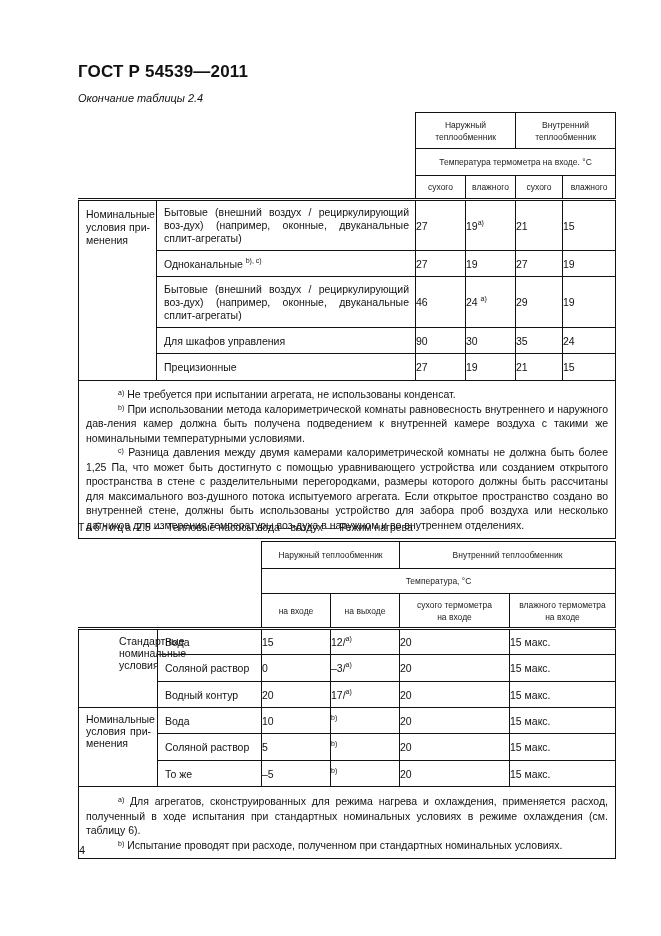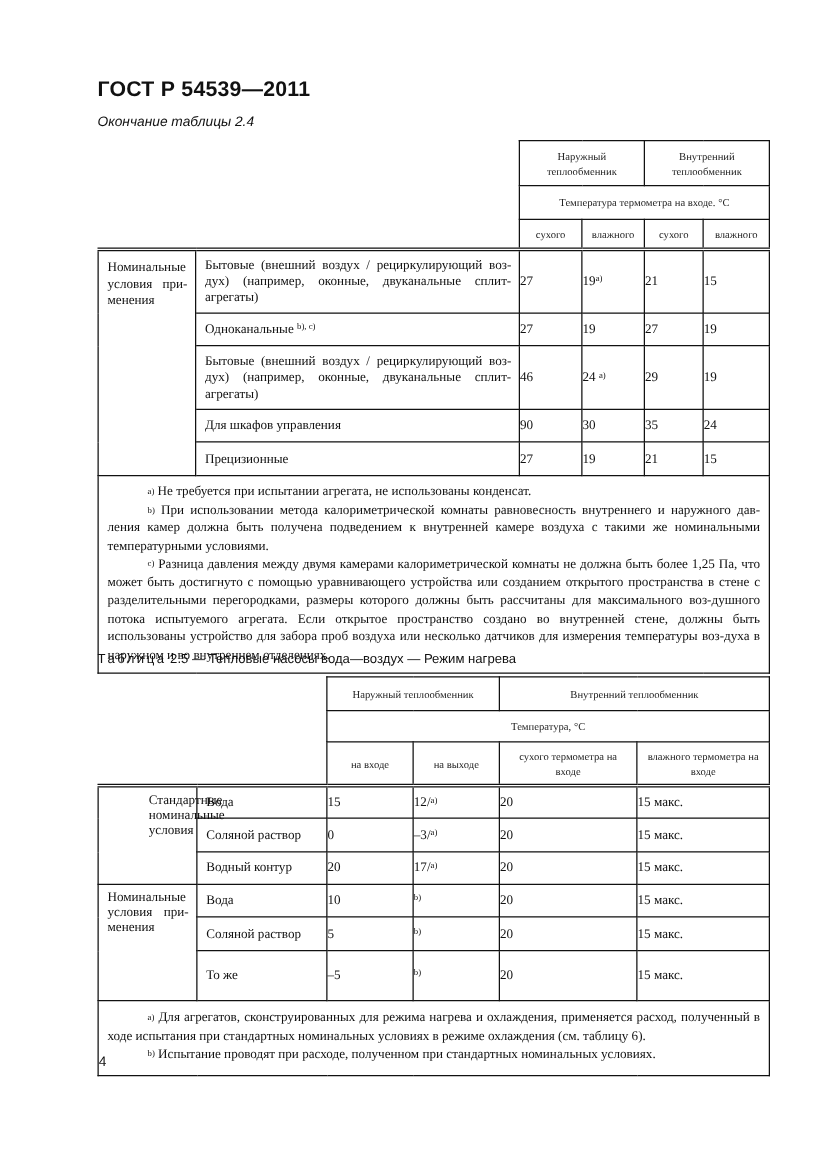--- a/index.html
+++ b/index.html
@@ -1,21 +1,21 @@
 <!DOCTYPE html>
 <html><head>
 <meta charset="utf-8">
 <style>
   html, body { margin:0; padding:0; background:#fff; }
   body { width:661px; height:936px; position:relative; overflow:hidden;
          font-family:"Liberation Sans", sans-serif; color:#111; }
   .abs { position:absolute; }
   .doc-code { left:78px; top:62px; font-size:17px; font-weight:bold; letter-spacing:0.2px; }
   .cont-caption { left:78px; top:92px; font-size:11px; font-style:italic; }
-  table { border-collapse:collapse; position:absolute; table-layout:fixed;font-family:Liberation Serif, serif; }
+  table { border-collapse:collapse; position:absolute; table-layout:fixed; }
   td { border:1px solid #111; font-size:10.5px; padding:0; vertical-align:middle; }
   td.c { text-align:left; }
   td.l { text-align:left; padding-left:7px; padding-right:6px; }
   td.hdr { font-size:8.5px; color:#222; text-align:center; }
   td.none { border:none; }
   sup { font-size:7px; vertical-align:top; position:relative; top:-1px; }
   .just { text-align:justify; line-height:13px; }
   .notes { font-size:10.5px; line-height:14.5px; text-align:justify; padding:6px 7px 6px 7px; }
   .note-ind { text-indent:32px; }
   tr.dbl td { border-top:3px double #111; }
@@ -169,21 +169,21 @@
     <td class="c">20</td>
     <td class="c">15 макс.</td>
   </tr>
   <tr style="height:27px">
     <td class="l">Соляной раствор</td>
     <td class="c">5</td>
     <td class="c"><span></span><sup>b)</sup></td>
     <td class="c">20</td>
     <td class="c">15 макс.</td>
   </tr>
-  <tr style="height:40px">
+  <tr style="height:26px">
     <td class="l">То же</td>
     <td class="c">–5</td>
     <td class="c"><span></span><sup>b)</sup></td>
     <td class="c">20</td>
     <td class="c">15 макс.</td>
   </tr>
   <tr>
     <td colspan="6" class="notes" style="height:46px;vertical-align:top;padding-top:7px;">
       <div class="note-ind"><sup>а)</sup><span> Для агрегатов, сконструированных для режима нагрева и охлаждения, применяется расход, полученный в ходе испытания при стандартных номинальных условиях в режиме охлаждения (см. таблицу 6).</span></div>
       <div class="note-ind"><sup>b)</sup><span> Испытание проводят при расходе, полученном при стандартных номинальных условиях.</span></div>

